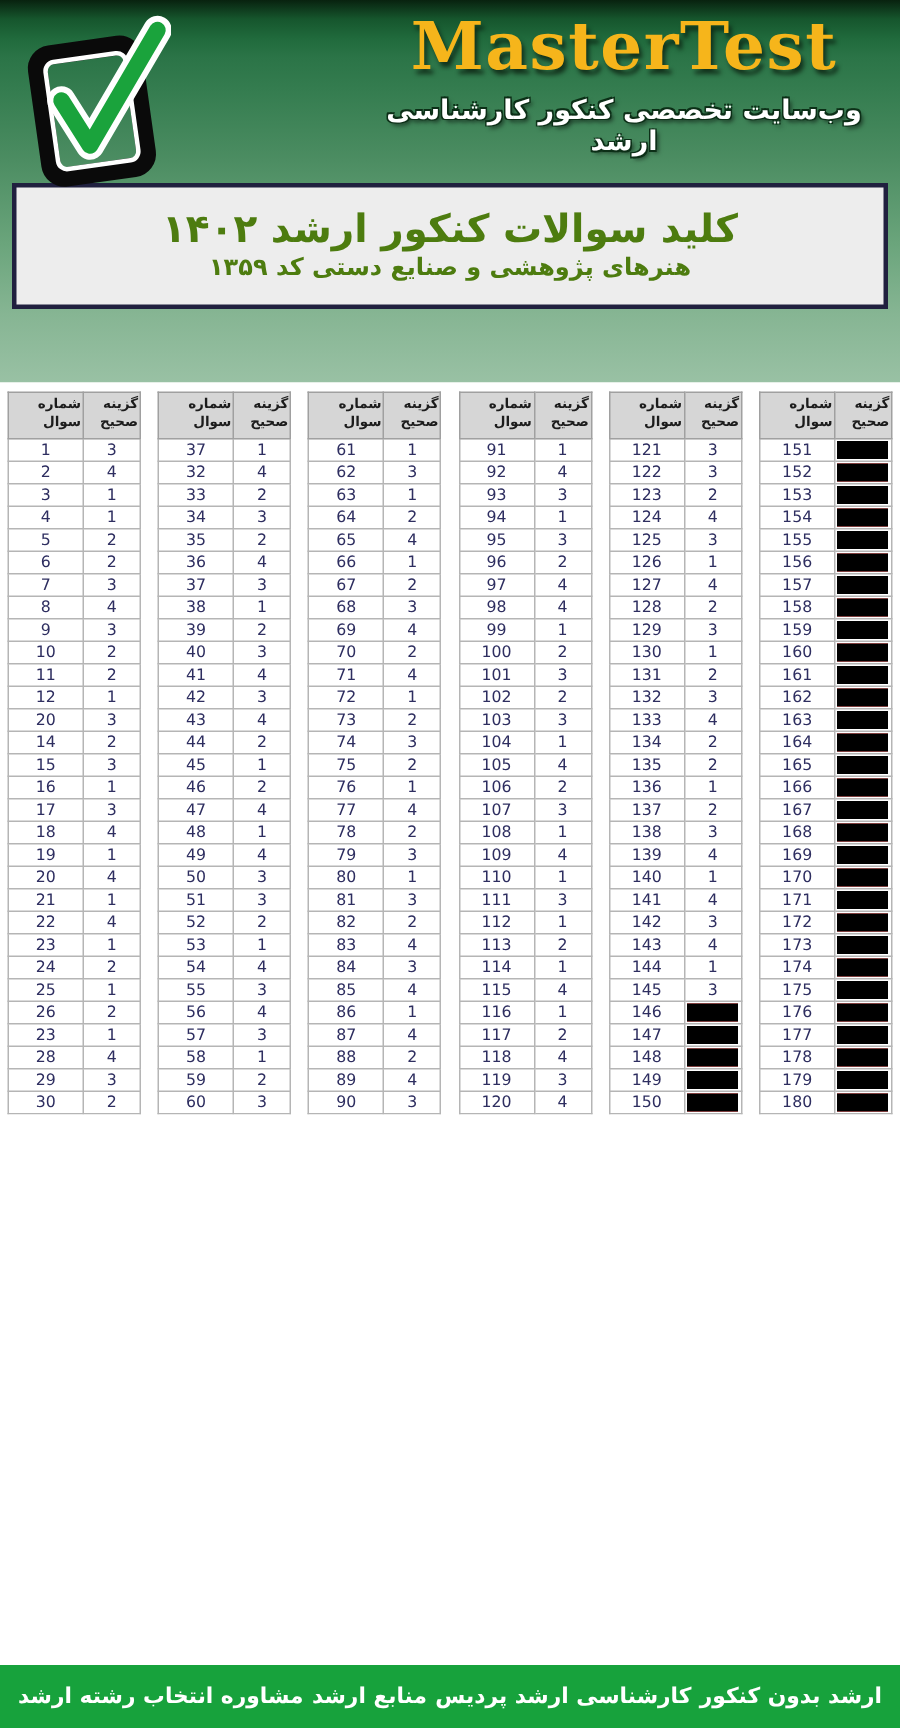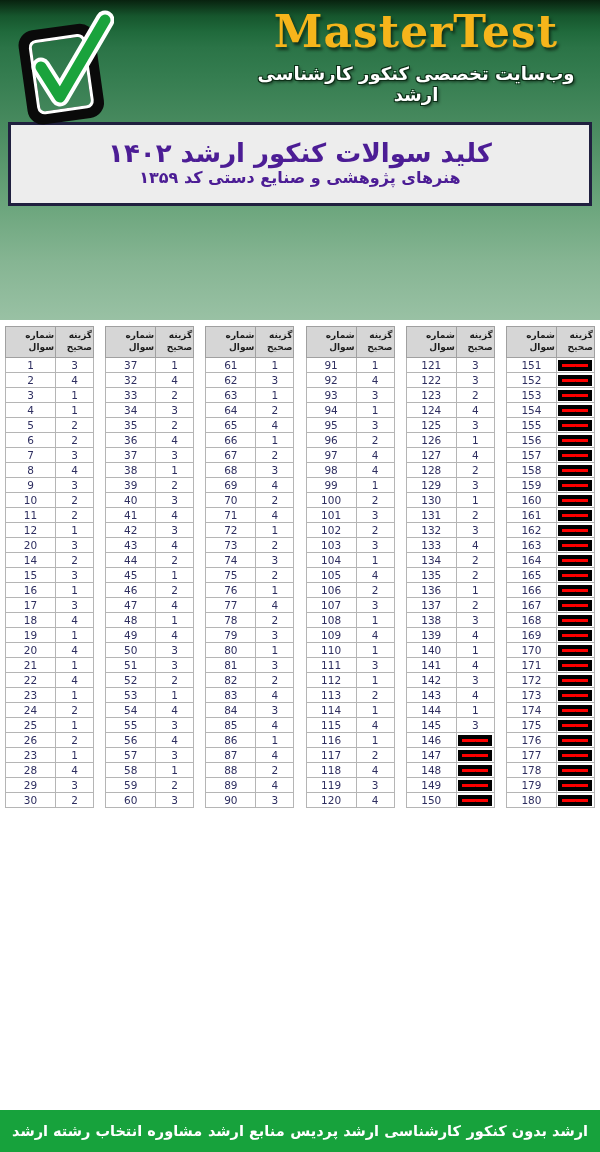--- a/index.html
+++ b/index.html
@@ -12,41 +12,41 @@
   html,body{margin:0;padding:0;}
   body{
     width:600px;height:1152px;
     display:flex;flex-direction:column;
     background:#ffffff;
     font-family:"DejaVu Sans",sans-serif;
     overflow:hidden;
   }
   
   .hero{
-    height:320px;flex:0 0 auto;
+    height:255px;flex:0 0 auto;
     background:linear-gradient(180deg,
       #08220f 0%, #16562d 5%, #206a3c 10%, #2b7447 15%,
       #357d50 24%, #4c8d62 42%, #6ba57c 64%, #86b593 82%, #99c1a4 100%);
   }
   .brand-row{position:relative;height:120px;}
   .logo{position:absolute;left:12px;top:0;width:102px;height:126px;cursor:pointer;}
   .brand-text{position:absolute;top:8px;right:4px;width:360px;text-align:center;}
   .brand{
     font-family:"DejaVu Serif",serif;font-weight:bold;
     font-size:44px;line-height:1.1;color:var(--brand-yellow);
     text-shadow:2px 3px 3px rgba(8,24,12,.7);letter-spacing:1px;
   }
   .tagline{
     margin-top:7px;font-size:18px;font-weight:bold;color:#ffffff;
     text-shadow:-1px -1px 0 #0c2f17,1px -1px 0 #0c2f17,-1px 1px 0 #0c2f17,1px 1px 0 #0c2f17,2px 2px 3px rgba(0,0,0,.55);
   }
   
   .title-box{
     margin:2px 8px 0;background:#ededed;border:3px solid #20203f;
-    text-align:center;padding:13px 8px 16px;color:#4c1d95;
+    text-align:center;padding:13px 8px 16px;color:#4d7c0f;
   }
   .t1{font-size:26px;font-weight:bold;}
   .t2{font-size:16px;font-weight:bold;}
   
   .tables{
     flex:0 0 auto;background:#fff;
     padding:6px 5px 0;display:flex;justify-content:space-between;align-items:flex-start;
   }
   table.ak{border-collapse:collapse;table-layout:fixed;}
   .ak th{
@@ -54,21 +54,21 @@
     font-size:9px;font-weight:bold;color:#1c1c1c;
     height:31px;line-height:1.3;padding:0 1px;text-align:right;
   }
   .ak td{
     border:1px solid #b5b5b5;height:15px;padding:0;
     text-align:center;vertical-align:middle;
     font-size:10.5px;color:var(--table-navy);background:#fff;
   }
   .blank{
     display:block;width:34px;height:11px;margin:0 auto;
-    background:var(--blank-red);border:4px solid #000000;
+    background:var(--blank-red);border:6px solid #000000;
     font-size:7px;line-height:10px;color:#26090a;font-weight:bold;
     overflow:hidden;white-space:nowrap;
   }
   
   .spacer{flex:1 1 auto;background:#fff;}
   .footer{
     flex:0 0 auto;height:42px;background:var(--footer-green);
     display:flex;align-items:center;justify-content:space-between;
     padding:0 12px;
   }

